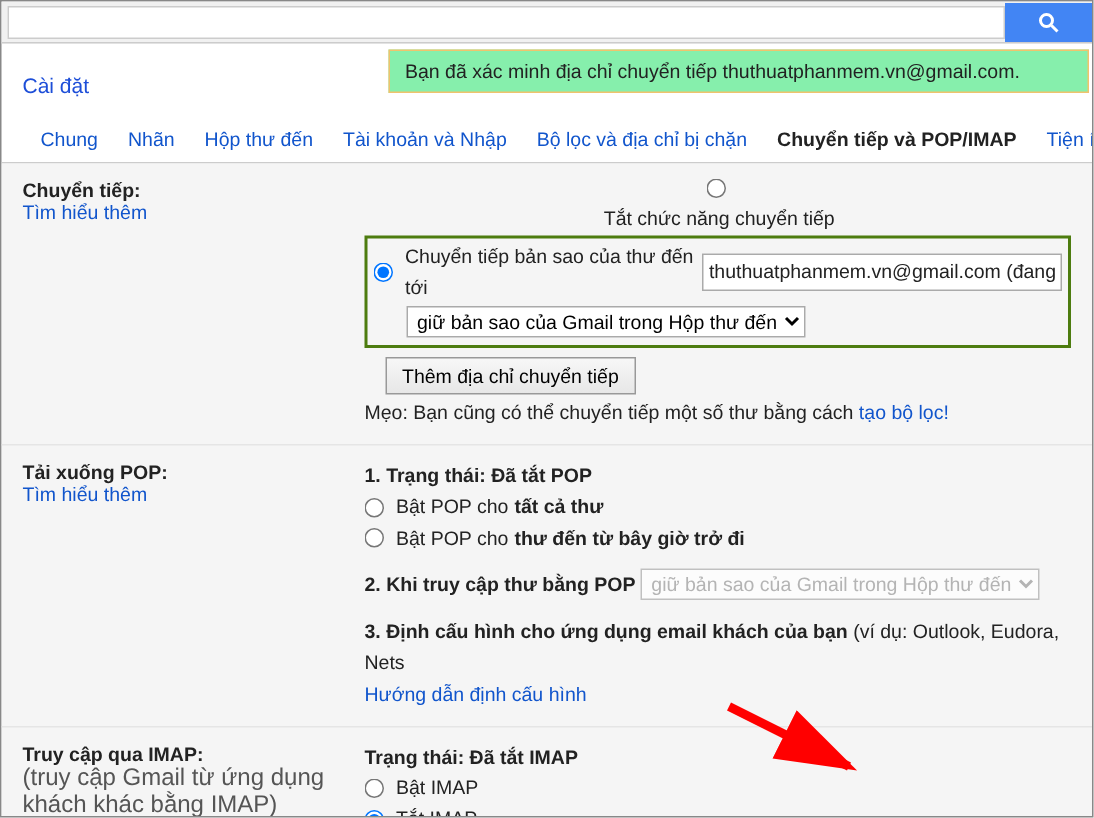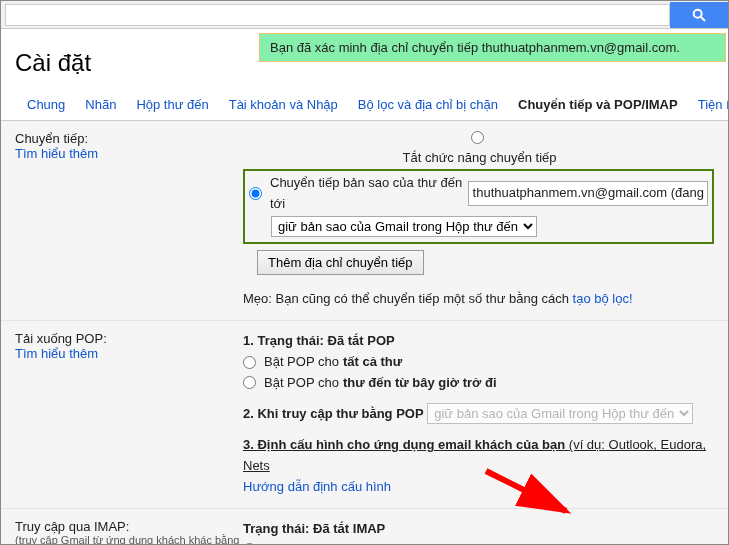--- a/index.html
+++ b/index.html
@@ -1,30 +1,30 @@
 <!DOCTYPE html>
 <html><head>
 <meta charset="utf-8">
 <style>
   * { box-sizing: border-box; margin: 0; padding: 0; }
   body { font-family: Arial, sans-serif; font-size: 13px; color: #222; background: #fff; width: 729px; height: 545px; overflow: hidden; position: relative; border: 1px solid #888; }
   .topbar { height: 28px; background: #f1f1f1; border-bottom: 1px solid #ccc; display: flex; align-items: center; }
   .search-box { flex: 1; height: 22px; margin: 2px 0 2px 4px; border: 1px solid #ccc; background: #fff; }
   .search-btn { width: 58px; height: 26px; background: #4285f4; margin-left: 0; display: flex; align-items: center; justify-content: center; }
   .notice { position: absolute; top: 32px; left: 258px; right: 2px; background: #86efac; border: 1px solid #f0c36d; padding: 6px 10px; font-size: 13px; z-index: 5; }
-  .page-title { font-size: 24px; color: #000000; padding: 20px 0 12px 14px; }
+  .page-title { font-size: 14px; color: #1d4ed8; padding: 20px 0 12px 14px; }
   .tabs { display: flex; border-bottom: 1px solid #ccc; padding: 0 16px; gap: 0; }
   .tab { padding: 8px 10px; color: #1155cc; font-size: 13px; cursor: pointer; white-space: nowrap; }
   .tab.active { color: #222; font-weight: bold; }
   .content { background: #f5f5f5; padding: 0; }
   .row { display: flex; border-bottom: 1px solid #e5e5e5; padding: 10px 14px; }
   .row.noborder { border-bottom: none; }
   .lcol { width: 228px; flex-shrink: 0; }
-  .lcol .lbl { font-weight: normal; font-size: 13px; }
-  .lcol .sub { font-size: 11px; color: #555; }
+  .lcol .lbl { font-weight: bold; font-size: 13px; }
+  .lcol .sub { font-size: 16px; color: #555; }
   .link { color: #1155cc; cursor: pointer; }
   .rcol { flex: 1; font-size: 13px; line-height: 1.6; }
   .highlight-box { border: 2px solid #4d7c0f; padding: 2px 4px 4px 4px; margin-bottom: 6px; }
   .radio-line { display: flex; align-items: center; gap: 4px; }
   input[type=radio] { margin: 0 4px 0 0; }
   .inlinebox { border: 1px solid #aaa; background: #fff; padding: 1px 4px; display: inline-block; font-size: 13px; }
   select { border: 1px solid #aaa; background: #fff; font-size: 13px; padding: 1px 2px; max-width: 310px; }
   .btn { border: 1px solid #999; background: linear-gradient(#f7f7f7,#e7e7e7); padding: 4px 10px; font-size: 13px; cursor: pointer; }
   .bold { font-weight: bold; }
   .arrow { position: absolute; left: 480px; bottom: 18px; pointer-events: none; }
@@ -73,21 +73,21 @@
           <input type="radio" name="fwd" checked="" style="">
           <span>Chuyển tiếp bản sao của thư đến tới</span>
           <span class="inlinebox" style="white-space:nowrap; overflow:hidden; max-width:260px;">thuthuatphanmem.vn@gmail.com (đang đư</span>
         </div>
         <div style="margin-left:22px; margin-top:2px;">
           <select>
             <option>giữ bản sao của Gmail trong Hộp thư đến</option>
           </select>
         </div>
       </div>
-      <div style="margin:6px 0 14px 0;padding-left:14px;">
+      <div style="margin:6px 0 2px 0;padding-left:14px;">
         <button class="btn">Thêm địa chỉ chuyển tiếp</button>
       </div>
       <div>
         <span>Mẹo: Bạn cũng có thể chuyển tiếp một số thư bằng cách </span><span class="link">tạo bộ lọc!</span>
       </div>
     </div>
   </div>
 
   <div class="row">
     <div class="lcol">
@@ -105,21 +105,21 @@
         <input type="radio" name="pop" style="">
         <span>Bật POP cho </span>
           <span class="bold">thư đến từ bây giờ trở đi</span>
       </div>
       <div style="margin-top:10px;">
         <span class="bold">2. Khi truy cập thư bằng POP</span>
         <select disabled="" style="color:#999;">
           <option>giữ bản sao của Gmail trong Hộp thư đến</option>
         </select>
       </div>
-      <div style="margin-top:10px;text-decoration:underline;">
+      <div style="margin-top:10px;">
         <span class="bold">3. Định cấu hình cho ứng dụng email khách của bạn </span><span>(ví dụ: Outlook, Eudora, Nets</span>
       </div>
       <div><span class="link">Hướng dẫn định cấu hình</span></div>
     </div>
   </div>
 
   <div class="row noborder">
     <div class="lcol">
       <div class="lbl">Truy cập qua IMAP:</div>
       <div class="sub">(truy cập Gmail từ ứng dụng khách khác bằng IMAP)</div>

